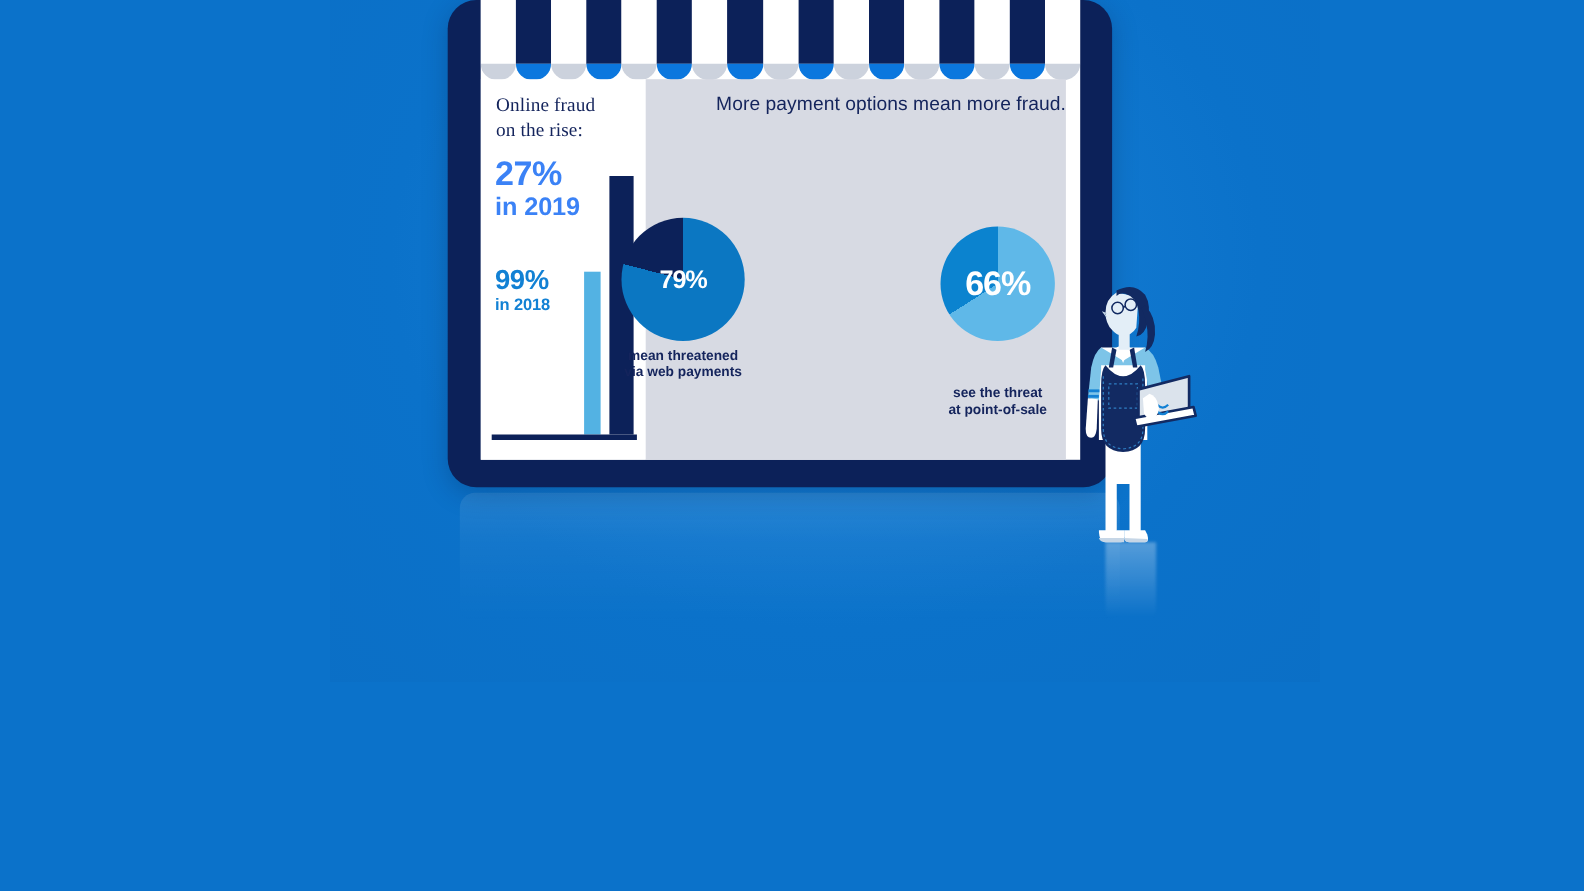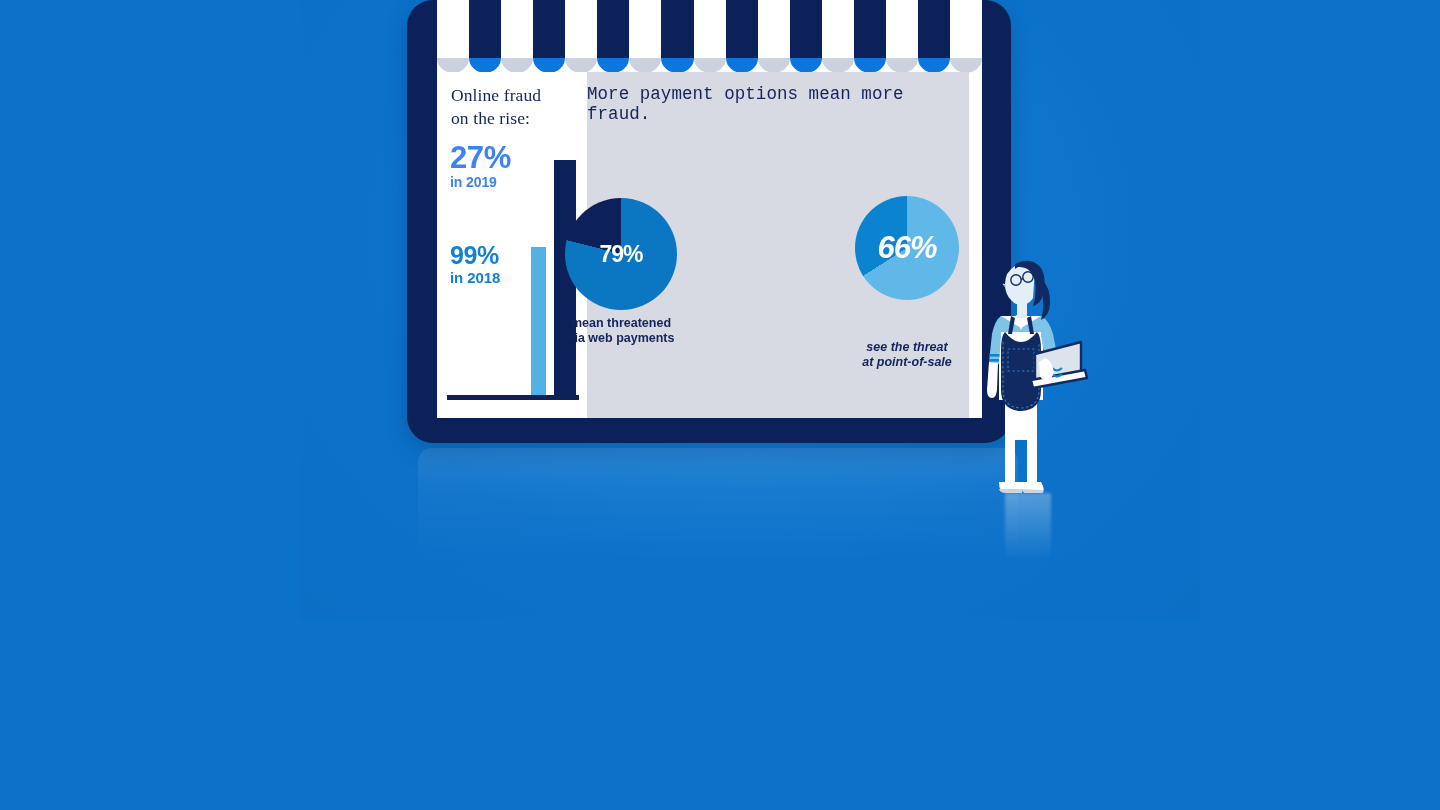--- a/index.html
+++ b/index.html
@@ -161,37 +161,37 @@
   }
   #label-2019 { top: 2px; }
   #label-2018 { top: 103px; }
   .bar-pct {
     font-size: 31px;
     font-weight: bold;
     line-height: 1.02;
     letter-spacing: -0.4px;
   }
   .bar-year {
-    font-size: 14px;
+    font-size: 23px;
     font-weight: bold;
     line-height: 1.18;
     letter-spacing: -0.1px;
   }
   #label-2019 .bar-pct, #label-2019 .bar-year { color: #3b82f6; }
   #label-2018 .bar-pct { font-size: 25px; color: #1281d4; }
   #label-2018 .bar-year { font-size: 15px; color: #1281d4; }
 
   
   #right-heading {
     position: absolute;
     left: 0;
     right: 0;
     top: 12px;
-    text-align: left;
-    font-family: Liberation Mono, monospace;
+    text-align: right;
+    font-family: Liberation Sans, sans-serif;
     font-size: 17.5px;
     color: #14245c;
     letter-spacing: .05px;
   }
 
   .pie-block { position: absolute; }
   .pie {
     position: relative;
     border-radius: 50%;
   }
@@ -230,21 +230,21 @@
   
   #pie-79-block { left: -22px; top: 126px; }
   #pie-79 {
     width: 112px; height: 112px;
     background: conic-gradient(#0b77c2 0deg 284.4deg, #0c2159 284.4deg 360deg);
   }
   #pie-79 .pie-value { font-size: 23px; }
   #pie-79-caption { top: 118px; }
 
   
-  #pie-66-block { left: 268px; top: 124px; font-style: italic; }
+  #pie-66-block { left: 268px; top: 134px; }
   #pie-66 {
     width: 104px; height: 104px;
     background: conic-gradient(#5fb8e8 0deg 237.6deg, #0b83cf 237.6deg 360deg);
   }
   #pie-66 .pie-value { font-size: 31px; }
   #pie-66-caption { top: 110px; margin-top: 34px; }
 
   
   #character {
     position: absolute;

